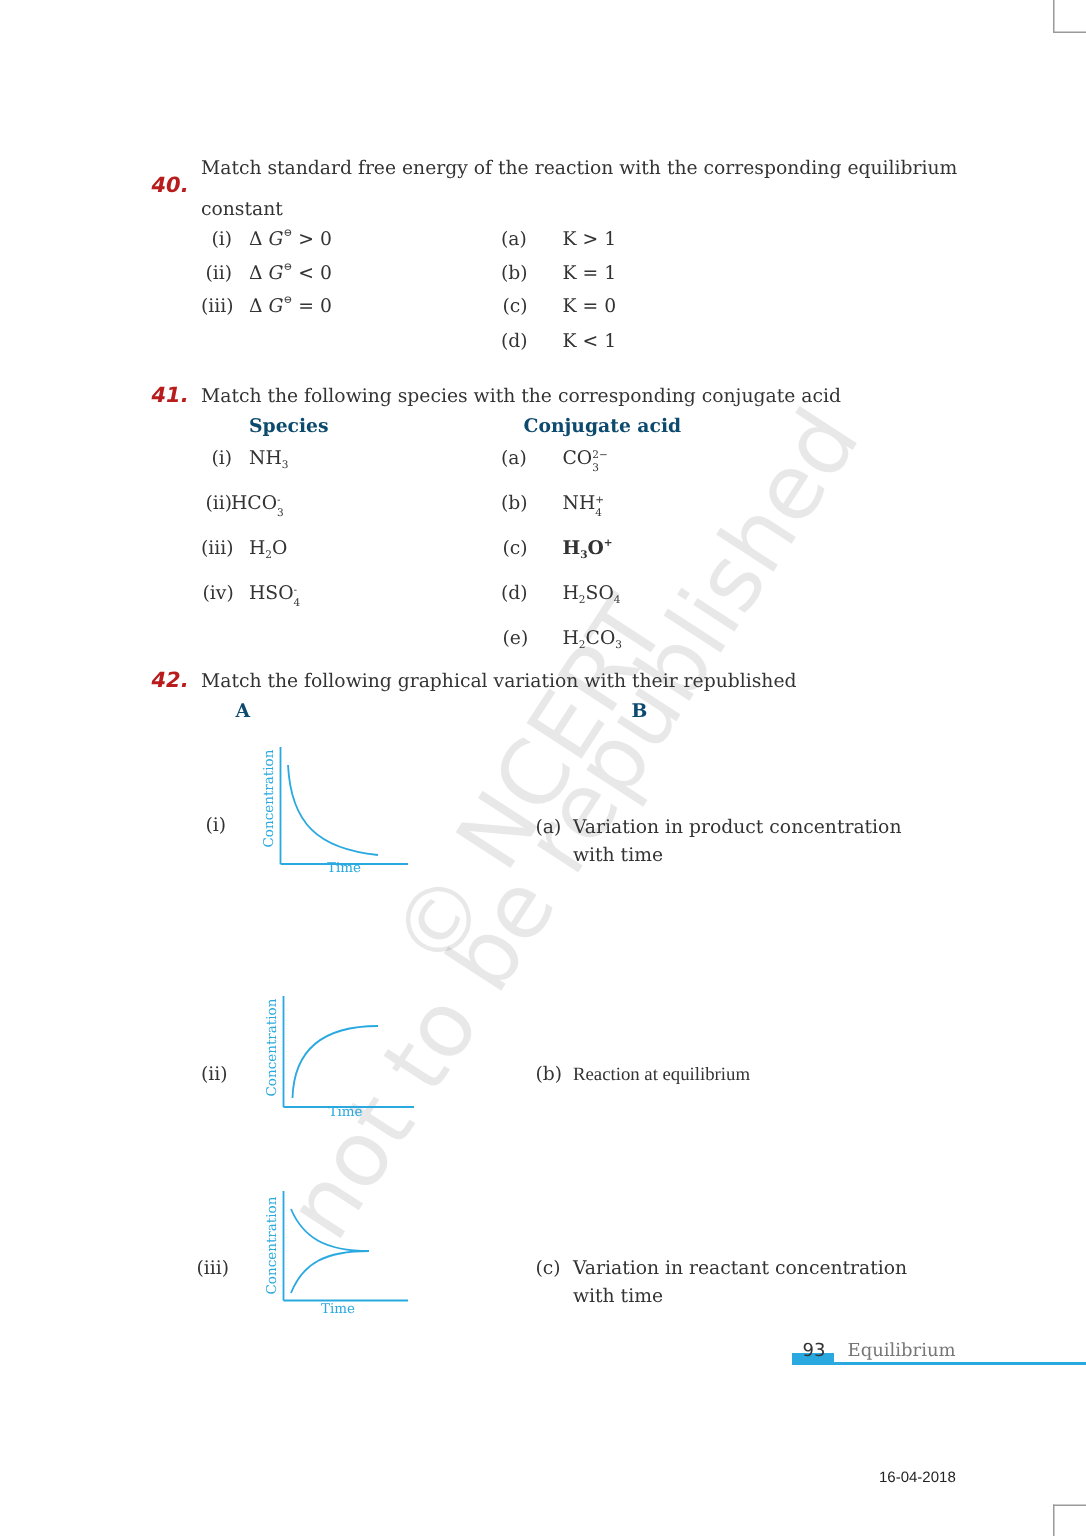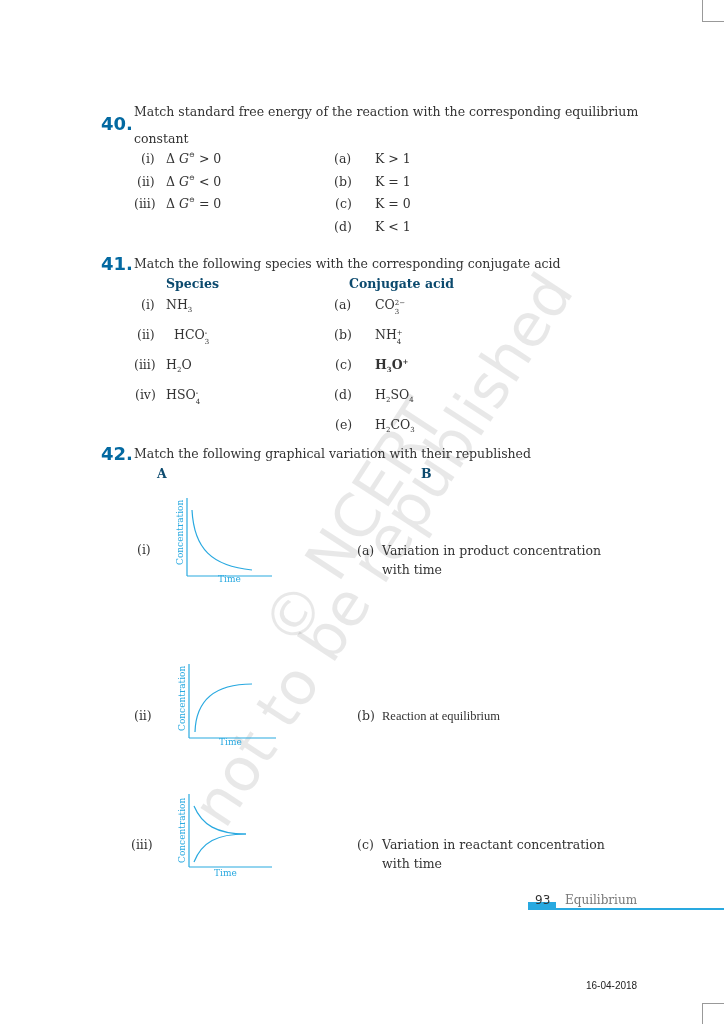--- a/index.html
+++ b/index.html
@@ -1,20 +1,20 @@
 <!DOCTYPE html>
 <html><head>
 <meta charset="utf-8">
 <style>
   html, body { margin:0; padding:0; }
   body { width:724px; height:1024px; background:#ffffff; position:relative; overflow:hidden;
          font-family:"DejaVu Serif", serif; color:#333333; }
   .abs { position:absolute; }
   .t { font-size:12.5px; line-height:16px; white-space:nowrap; }
-  .qnum { font-family:"DejaVu Sans", sans-serif; font-weight:bold; font-size:18px; color:#0369a1; }
+  .qnum { font-family:"DejaVu Sans", sans-serif; font-weight:bold; font-size:14px; color:#b91c1c;font-style:italic; }
   .bold { font-weight:bold; color:#0c4a6e; }
   sub, sup { font-size:7px; line-height:0; }
   .chem sub { vertical-align:-3px; }
   .chem sup { vertical-align:5px; }
   .ss { display:inline-block; position:relative; width:9px; height:10px; vertical-align:middle; }
   .ss .sp { position:absolute; top:-6px; left:0; font-size:7px; }
   .ss .sb { position:absolute; top:3px; left:0; font-size:7px; }
   .crop-mark-top { position:absolute; left:702px; top:0; width:22px; height:21px;
                    border-left:1px solid #999; border-bottom:1px solid #999; }
   .crop-mark-bottom { position:absolute; left:702px; top:1003px; width:22px; height:21px;
@@ -70,21 +70,21 @@
 <div>
   <span class="abs qnum t" style="left:101px; top:256px;">41.</span>
   <span class="abs t" style="left:134px; top:256px;">Match the following species with the corresponding conjugate acid</span>
   <span class="abs t bold" style="left:166px; top:276px;">Species</span>
   <span class="abs t bold" style="left:349px; top:276px;">Conjugate acid</span>
 
   <span class="abs t" style="left:141px; top:297px;">(i)</span>
   <span class="abs t chem" style="left:166px; top:297px;"><span>NH</span><sub>3</sub></span>
 
   <span class="abs t" style="left:137px; top:327px;">(ii)</span>
-  <span class="abs t" style="left:174px; top:327px;"><span>HCO</span><span class="ss"><span class="sp">-</span><span class="sb">3</span></span></span>
+  <span class="abs t" style="left:154px; top:327px;"><span>HCO</span><span class="ss"><span class="sp">-</span><span class="sb">3</span></span></span>
 
   <span class="abs t" style="left:134px; top:357px;">(iii)</span>
   <span class="abs t chem" style="left:166px; top:357px;"><span>H</span><sub>2</sub><span>O</span></span>
 
   <span class="abs t" style="left:135px; top:387px;">(iv)</span>
   <span class="abs t" style="left:166px; top:387px;"><span>HSO</span><span class="ss"><span class="sp">-</span><span class="sb">4</span></span></span>
 
   <span class="abs t" style="left:334px; top:297px;">(a)</span>
   <span class="abs t" style="left:375px; top:297px;"><span>CO</span><span class="ss"><span class="sp">2−</span><span class="sb">3</span></span></span>
 

